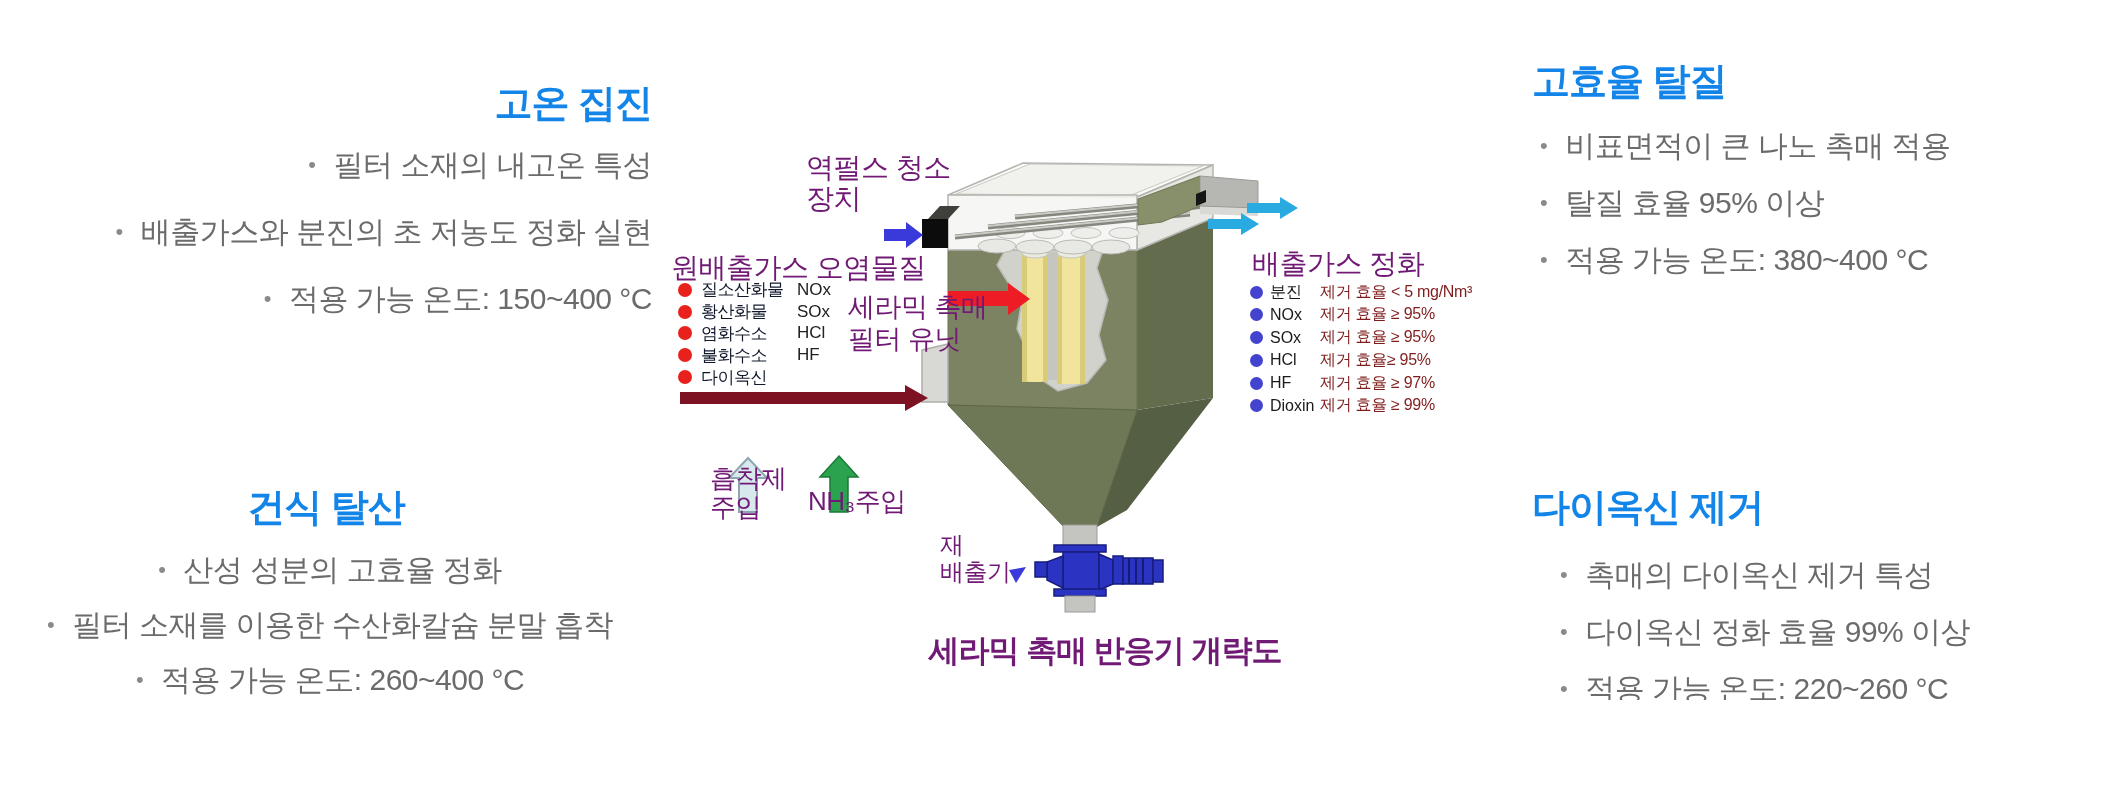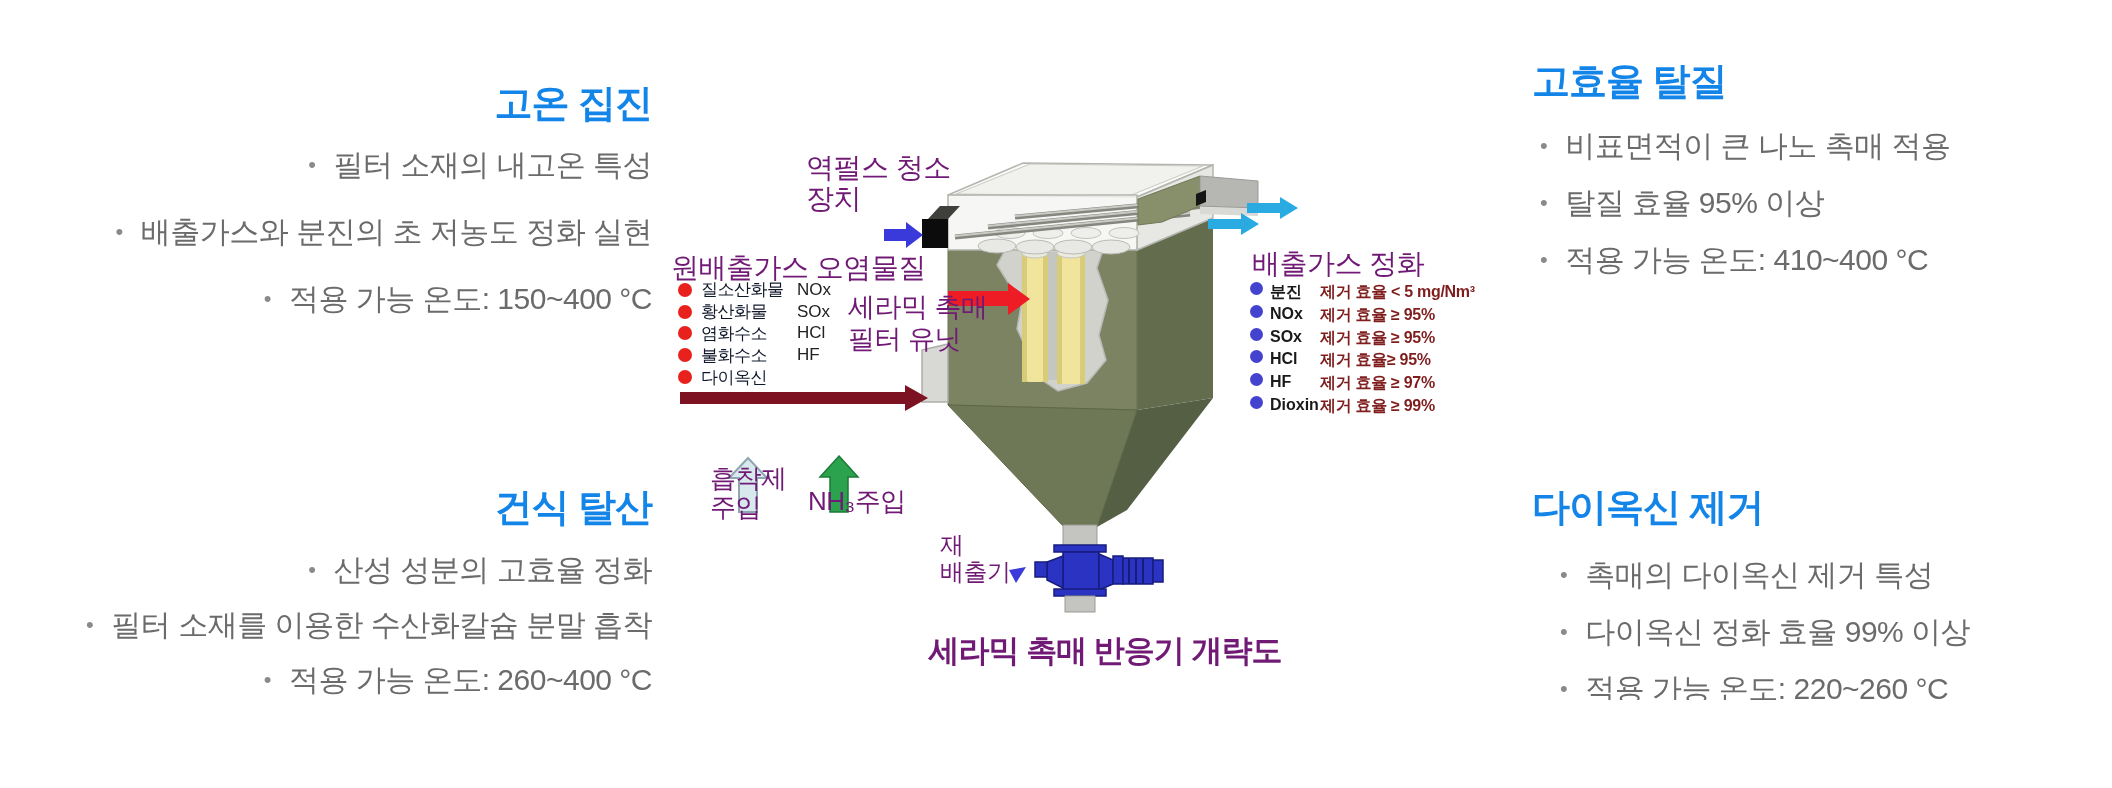--- a/index.html
+++ b/index.html
@@ -9,21 +9,21 @@
   }
   
   .sec{position:absolute;}
   .sec .sec-title{font-size:38px;font-weight:bold;color:#1485e8;line-height:42px;letter-spacing:-1px;}
   .sec .li{font-size:30px;color:#6b6b6b;line-height:38px;letter-spacing:-0.5px;}
   .sec .dot{font-size:22px;color:#8a8a8a;vertical-align:3px;margin:0 18px 0 8px;}
   .sec.align-right{text-align:right;}
   #sec-tl{left:20px;top:82px;width:632px;}
   #sec-tl .sec-title{margin-bottom:22px;}
   #sec-tl .li{margin-bottom:29px;}
-  #sec-bl{left:0px;top:486px;width:652px;}
+  #sec-bl{left:0px;top:486px;width:652px;text-align:center;}
   #sec-bl .sec-title{margin-bottom:23px;}
   #sec-bl .li{margin-bottom:17px;}
   #sec-tr{left:1532px;top:60px;width:574px;}
   #sec-tr .sec-title{margin-bottom:25px;}
   #sec-tr .li{margin-bottom:19px;}
   #sec-br{left:1532px;top:486px;width:574px;}
   #sec-br .sec-title{margin-bottom:28px;}
   #sec-br .li{margin-bottom:19px;margin-left:20px;}
   
   .dlabel{position:absolute;color:#701a75;letter-spacing:-0.5px;}
@@ -33,21 +33,21 @@
   .raw-row{display:flex;align-items:center;height:21.8px;}
   .raw-dot{width:14px;height:14px;border-radius:50%;background:#e8211d;margin-right:9px;flex:0 0 auto;}
   .raw-name{font-size:17px;color:#0f172a;width:96px;letter-spacing:-0.5px;}
   .raw-formula{font-size:17px;color:#222;}
   #lbl-filter-unit{left:848px;top:291px;font-size:27px;line-height:32px;}
   #lbl-adsorbent{left:710px;top:464px;font-size:26px;line-height:29px;}
   #lbl-nh3{left:808px;top:484px;font-size:26px;}
   #lbl-ash{left:940px;top:531px;font-size:24px;line-height:27px;}
   #lbl-out-header{left:1252px;top:245px;font-size:28px;font-weight:500;}
   #out-list{position:absolute;left:1250px;top:282px;}
-  .out-row{display:flex;align-items:flex-start;height:20px;margin-bottom:2.8px;font-weight:bold;}
+  .out-row{display:flex;align-items:center;height:20px;margin-bottom:2.8px;}
   .out-dot{width:13px;height:13px;border-radius:50%;background:#4343cf;margin-right:7px;flex:0 0 auto;}
   .out-name{font-size:16px;color:#1a1a1a;width:50px;flex:0 0 auto;}
   .out-desc{font-size:16px;color:#7f1d1d;letter-spacing:-0.3px;}
   #diagram-caption{left:905px;top:630px;width:400px;text-align:center;font-size:31px;font-weight:700;letter-spacing:-1px;}
   #reactor-svg{position:absolute;left:660px;top:120px;}
 </style>
 </head>
 <body>
 
 <div class="canvas">
@@ -63,21 +63,21 @@
     <div class="sec-title">건식 탈산</div>
     <div class="li"><span class="dot">•</span><span>산성 성분의 고효율 정화</span></div>
     <div class="li"><span class="dot">•</span><span>필터 소재를 이용한 수산화칼슘 분말 흡착</span></div>
     <div class="li"><span class="dot">•</span><span>적용 가능 온도: 260~400 °C</span></div>
   </div>
 
   <div class="sec" id="sec-tr">
     <div class="sec-title">고효율 탈질</div>
     <div class="li"><span class="dot">•</span><span>비표면적이 큰 나노 촉매 적용</span></div>
     <div class="li"><span class="dot">•</span><span>탈질 효율 95% 이상</span></div>
-    <div class="li"><span class="dot">•</span><span>적용 가능 온도: 410~400 °C</span></div>
+    <div class="li"><span class="dot">•</span><span>적용 가능 온도: 380~400 °C</span></div>
   </div>
 
   <div class="sec" id="sec-br">
     <div class="sec-title">다이옥신 제거</div>
     <div class="li"><span class="dot">•</span><span>촉매의 다이옥신 제거 특성</span></div>
     <div class="li"><span class="dot">•</span><span>다이옥신 정화 효율 99% 이상</span></div>
     <div class="li"><span class="dot">•</span><span>적용 가능 온도: 220~260 °C</span></div>
   </div>
 
   <svg id="reactor-svg" width="700" height="560" viewBox="660 120 700 560">

